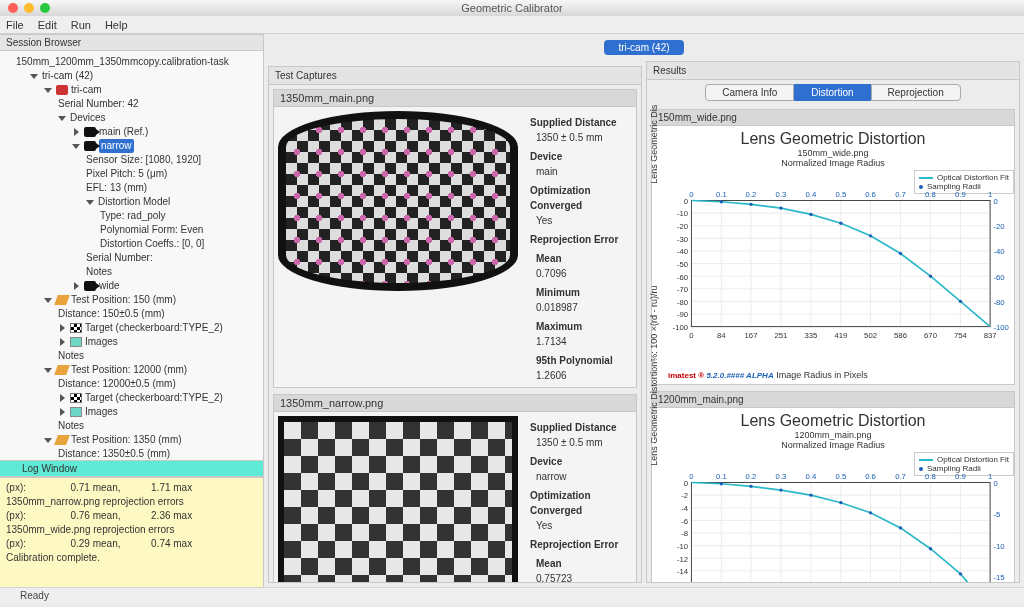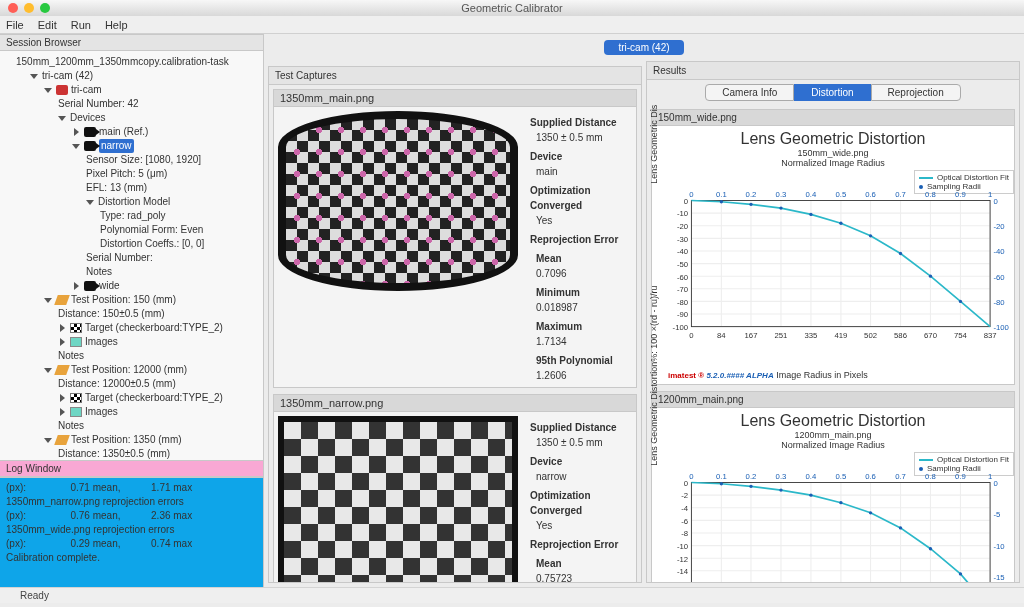--- a/index.html
+++ b/index.html
@@ -31,22 +31,22 @@
 .tree .ico-cam::after { content:""; position:absolute; right:-4px; top:2px; border-style:solid; border-width:3px 0 3px 4px; border-color:transparent transparent transparent #111; }
 .tree .ico-ruler { background:#e8a33c; transform:skew(-20deg); }
 .tree .ico-checker { background:
   linear-gradient(45deg,#000 25%,transparent 25%,transparent 75%,#000 75%),
   linear-gradient(45deg,#000 25%,#fff 25%,#fff 75%,#000 75%);
   background-size:6px 6px; background-position:0 0,3px 3px; border:1px solid #777; }
 .tree .ico-images { background:#6ed6c4; border:1px solid #888; }
 .tree .selected > .row > .label { background:#2f6fd0; color:#fff; padding:0 2px; border-radius:2px; }
 .tree .row { display:flex; align-items:center; }
 
-.log-window { height:110px; background:#0ea5e9; border-top:1px solid #c8c8c8; overflow:auto; padding:3px 6px; font-size:10px; line-height:14px; white-space:pre; }
-.log-header { background:#f9a8d4; border:1px solid #c8c8c8; border-left:none; border-right:none; padding:2px 6px; font-size:10px; }
+.log-window { height:110px; background:#fef9c3; border-top:1px solid #c8c8c8; overflow:auto; padding:3px 6px; font-size:10px; line-height:14px; white-space:pre; }
+.log-header { background:#5eead4; border:1px solid #c8c8c8; border-left:none; border-right:none; padding:2px 22px; font-size:10px; }
 
 .right-panel { flex:1; display:flex; flex-direction:column; background:#ececec; }
 .tab-strip { display:flex; justify-content:center; padding:6px; }
 .tab-strip .tab { background:#2f6fd0; color:#fff; padding:2px 14px; border-radius:4px; font-size:10px; }
 
 .content-row { flex:1; display:flex; overflow:hidden; }
 .test-captures { flex:1; border:1px solid #c8c8c8; background:#ececec; margin:5px 4px 4px 4px; display:flex; flex-direction:column; overflow:hidden; }
 .results { flex:1; border:1px solid #c8c8c8; background:#ececec; margin:0 4px 4px 0; display:flex; flex-direction:column; overflow:hidden; }
 .section-header { background:#e4e4e4; padding:3px 6px; font-size:10px; border-bottom:1px solid #c8c8c8; }
 .scroll-area { flex:1; overflow-y:auto; overflow-x:hidden; padding:4px; }

